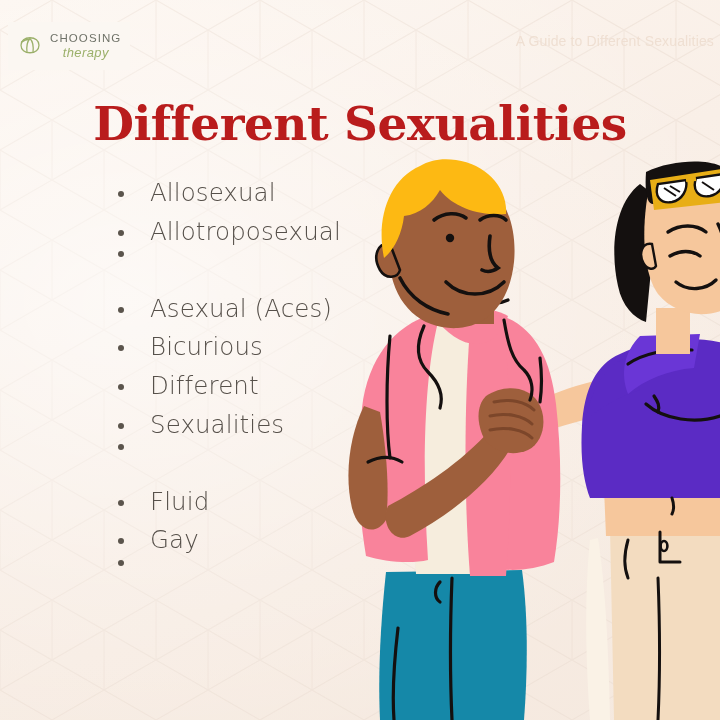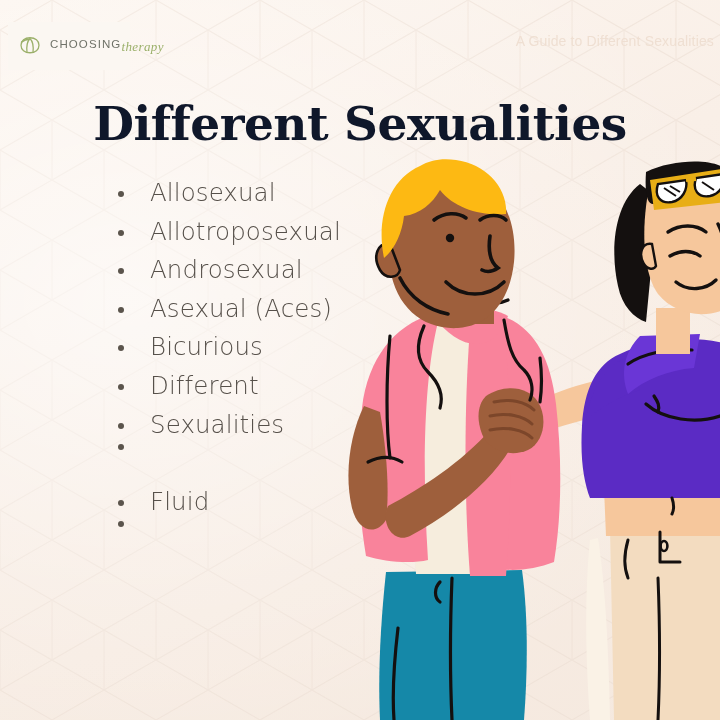--- a/index.html
+++ b/index.html
@@ -44,31 +44,31 @@
     width: 122px;
     height: 48px;
     background: #fbf7f2;
     display: flex;
     align-items: center;
     gap: 5px;
     padding-left: 7px;
     box-sizing: border-box;
   }
   .logo-mark { width: 30px; height: 30px; flex: 0 0 30px; }
-  .logo-words { display: flex; line-height: 1; }
+  .logo-words { display: flex; flex-direction: column; line-height: 1; align-items: center; }
   .logo-top {
     font-size: 11.5px;
     letter-spacing: 1.1px;
     color: #6f7268;
     font-family: "Liberation Sans", sans-serif;
   }
   .logo-script {
     font-size: 13px;
     color: #9bb06a;
-    font-family: Liberation Serif, serif;
+    font-family: Liberation Sans, sans-serif;
     font-style: italic;
     margin-top: 1px;
     letter-spacing: 0.4px;
   }
 
   .header-caption {
     position: absolute;
     right: 6px;
     top: 33px;
     font-size: 14px;
@@ -81,21 +81,21 @@
   .page-title {
     position: absolute;
     left: 0;
     right: 0;
     top: 96px;
     text-align: center;
     font-family: "DejaVu Serif", serif;
     font-weight: bold;
     font-size: 47px;
     letter-spacing: -0.5px;
-    color: #0f172a;
+    color: #b91c1c;
   }
 
   
   .term-list {
     position: absolute;
     left: 118px;
     top: 178px;
     margin: 0;
     padding: 0;
     list-style: none;
@@ -178,21 +178,20 @@
     <li class="term-item">
       <span class="term-bullet"></span>
       <span class="term-label">Allosexual</span>
     </li>
     <li class="term-item">
       <span class="term-bullet"></span>
       <span class="term-label">Allotroposexual</span>
     </li>
     <li class="term-item">
       <span class="term-bullet"></span>
-      <span class="term-label">Androsexual</span>
     </li>
     <li class="term-item">
       <span class="term-bullet"></span>
       <span class="term-label">Asexual (Aces)</span>
     </li>
     <li class="term-item">
       <span class="term-bullet"></span>
       <span class="term-label">Bicurious</span>
     </li>
     <li class="term-item">
@@ -202,20 +201,24 @@
     <li class="term-item">
       <span class="term-bullet"></span>
       <span class="term-label">Sexualities</span>
     </li>
     <li class="term-item">
       <span class="term-bullet"></span>
     </li>
     <li class="term-item">
       <span class="term-bullet"></span>
       <span class="term-label">Fluid</span>
+    </li>
+    <li class="term-item">
+      <span class="term-bullet"></span>
+      <span class="term-label">Gay</span>
     </li>
     <li class="term-item">
       <span class="term-bullet"></span>
     </li>
   </ul>
 
   <svg class="illustration" viewBox="0 0 400 562" preserveAspectRatio="xMidYMin meet">
 
     <g>
 

